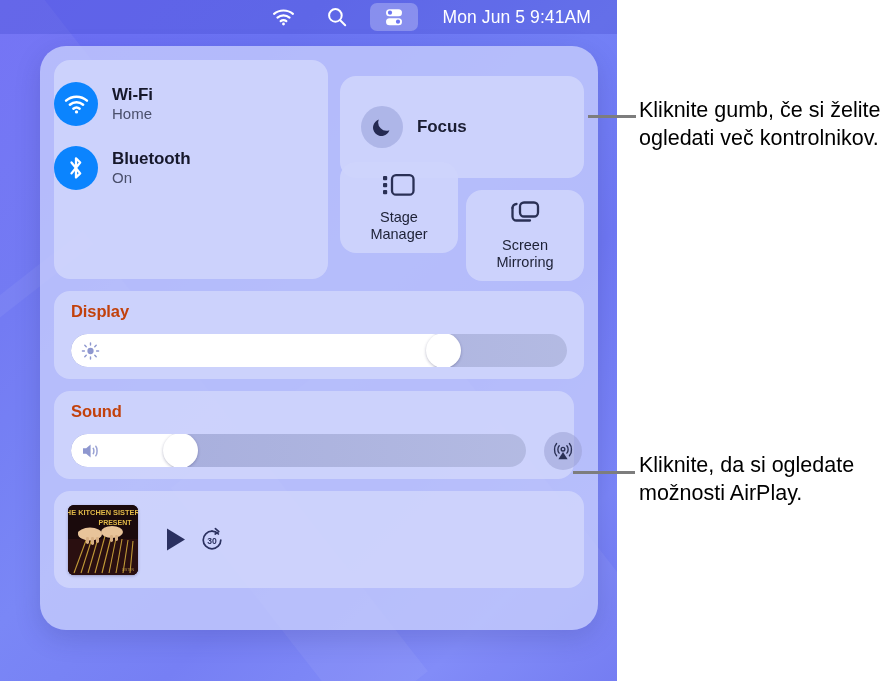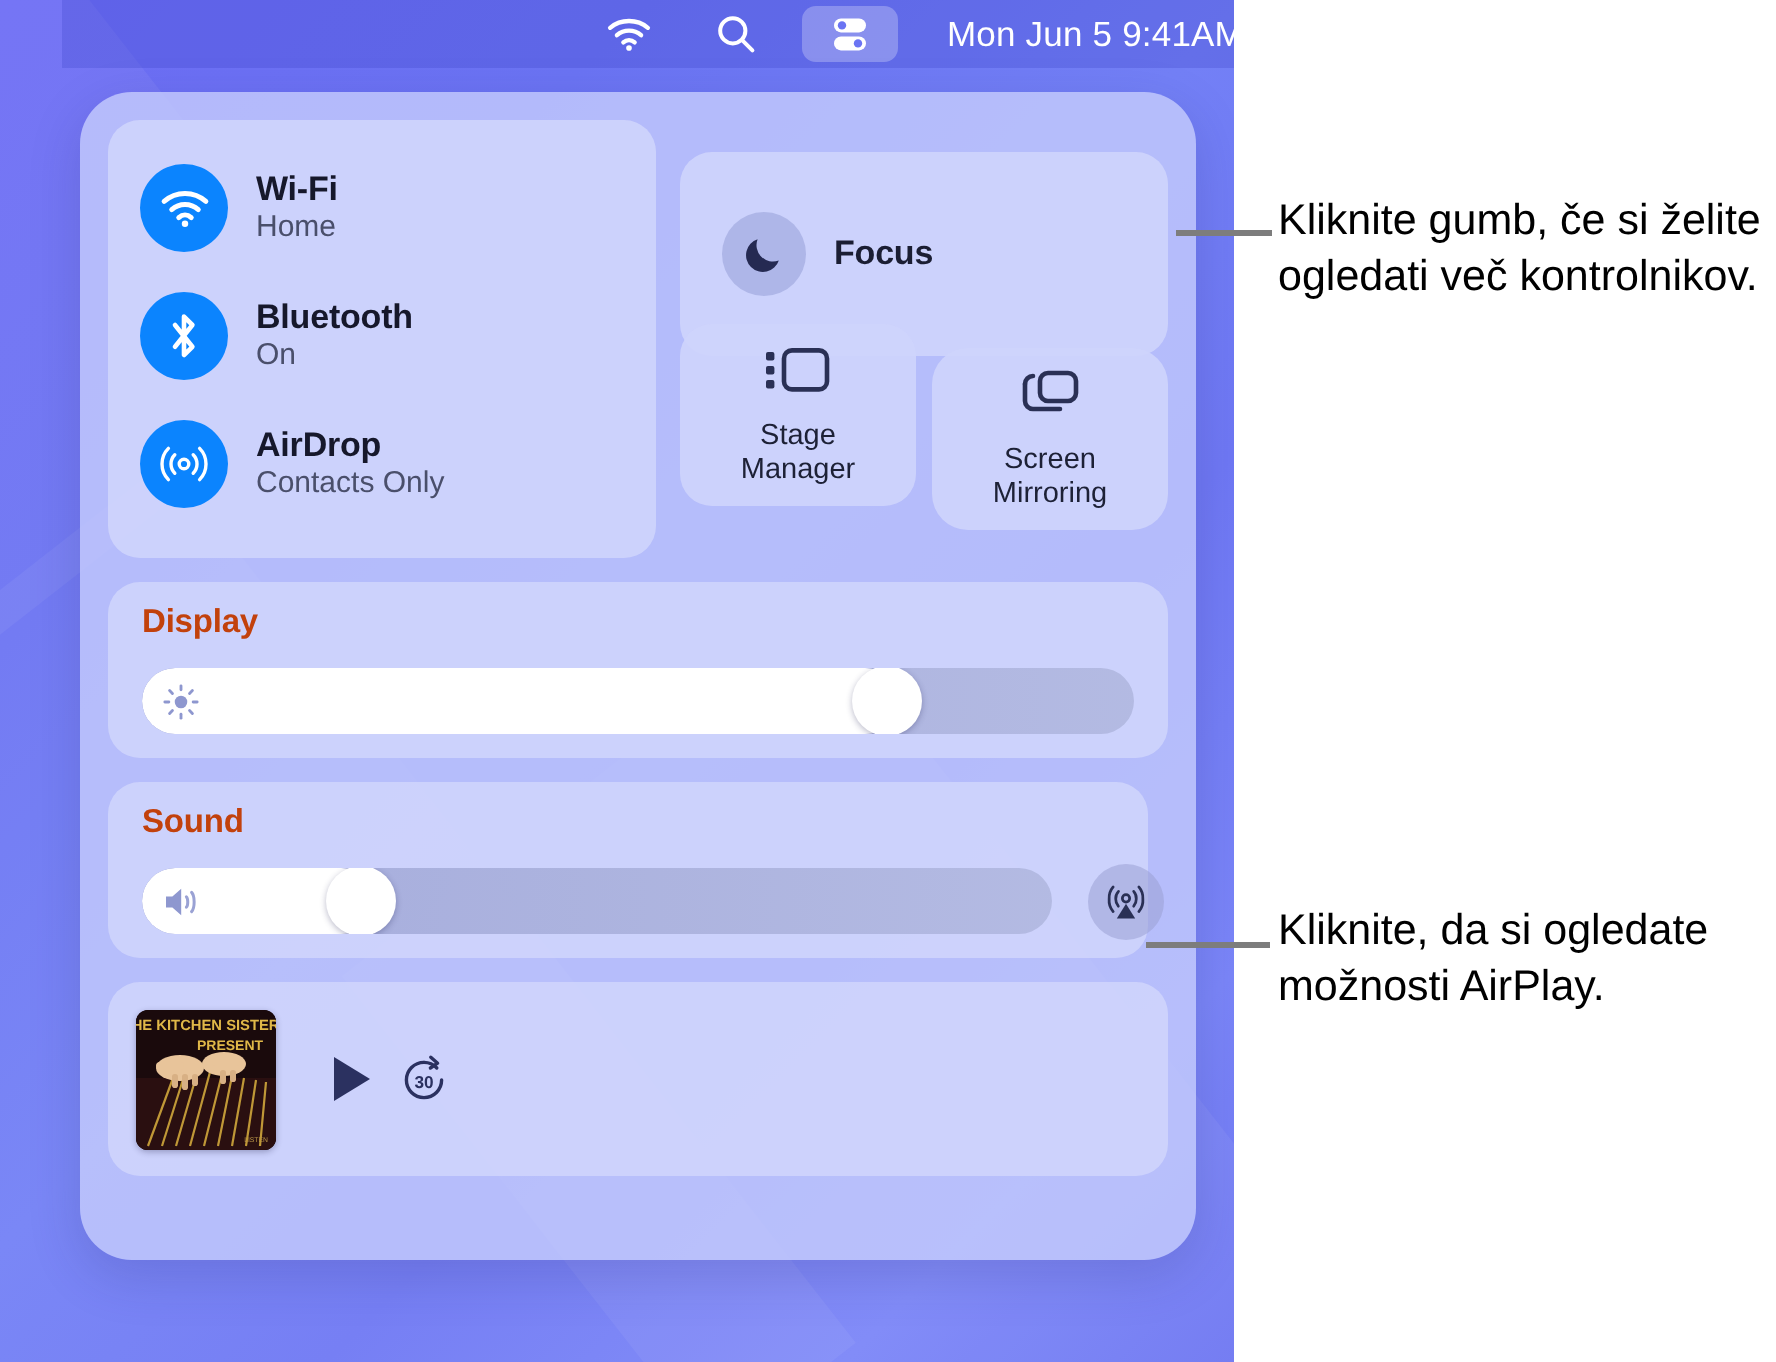--- a/index.html
+++ b/index.html
@@ -40,21 +40,20 @@
     position: absolute;
     left: 0; top: 0;
     width: 617px; height: 34px;
     background: rgba(60,70,200,0.28);
     display: flex;
     align-items: center;
     justify-content: flex-end;
     padding-right: 26px;
     box-sizing: border-box;
     gap: 11px;
-    margin-left: 31px;
   }
   .mb-item {
     display: flex;
     align-items: center;
     justify-content: center;
     height: 28px;
     color: #ffffff;
   }
   #mb-wifi { width: 44px; }
   #mb-search { width: 40px; }
@@ -94,21 +93,20 @@
   
   #connectivity-panel {
     left: 14px; top: 14px;
     width: 274px; height: 219px;
     padding: 12px 0 0 0;
   }
   .conn-row {
     display: flex;
     align-items: center;
     height: 64px;
-    padding-left: 16px;
     box-sizing: border-box;
   }
   .conn-icon {
     width: 44px; height: 44px;
     border-radius: 50%;
     background: #0b84fe;
     display: flex;
     align-items: center;
     justify-content: center;
     flex: 0 0 auto;
@@ -154,21 +152,21 @@
   
   .tile {
     width: 118px; height: 91px;
     display: flex;
     flex-direction: column;
     align-items: center;
     justify-content: center;
     gap: 7px;
   }
   #stage-manager-tile { left: 300px; top: 116px; }
-  #screen-mirroring-tile { left: 426px; top: 128px; border-radius: 18px; }
+  #screen-mirroring-tile { left: 426px; top: 144px; }
   .tile-label {
     font-size: 14.5px;
     color: #1d2136;
     text-align: center;
     line-height: 1.16;
     font-weight: normal;
   }
 
   
   #display-panel { left: 14px; top: 245px; width: 530px; height: 88px; }
@@ -348,35 +346,20 @@
           <svg width="22" height="26" viewBox="0 0 18 26" fill="none">
             <path d="M4.5 7.5L13.2 18.4L9 22.5V3.3L13.2 7.5L4.5 18.4" stroke="#fff" stroke-width="2.3" stroke-linecap="round" stroke-linejoin="round"></path>
           </svg>
         </div>
         <div class="conn-text">
           <div class="conn-title">Bluetooth</div>
           <div class="conn-sub">On</div>
         </div>
       </div>
 
-      <div class="conn-row">
-        <div class="conn-icon">
-          <svg width="26" height="26" viewBox="0 0 26 26" fill="none">
-            <circle cx="13" cy="13" r="2.4" stroke="#fff" stroke-width="1.7"></circle>
-            <path d="M8.4 17.6C7.2 16.4 6.5 14.8 6.5 13C6.5 11.2 7.2 9.6 8.4 8.4" stroke="#fff" stroke-width="1.7" stroke-linecap="round"></path>
-            <path d="M17.6 8.4C18.8 9.6 19.5 11.2 19.5 13C19.5 14.8 18.8 16.4 17.6 17.6" stroke="#fff" stroke-width="1.7" stroke-linecap="round"></path>
-            <path d="M5.2 20.8C3.2 18.8 2 16 2 13C2 10 3.2 7.2 5.2 5.2" stroke="#fff" stroke-width="1.7" stroke-linecap="round"></path>
-            <path d="M20.8 5.2C22.8 7.2 24 10 24 13C24 16 22.8 18.8 20.8 20.8" stroke="#fff" stroke-width="1.7" stroke-linecap="round"></path>
-          </svg>
-        </div>
-        <div class="conn-text">
-          <div class="conn-title">AirDrop</div>
-          <div class="conn-sub">Contacts Only</div>
-        </div>
-      </div>
     </div>
 
     <div class="cc-panel" id="focus-panel">
       <div id="focus-icon-wrap">
         <svg width="22" height="22" viewBox="0 0 22 22" fill="none">
           <path d="M18.4 14.2A8.2 8.2 0 0 1 7.8 3.6A8.4 8.4 0 1 0 18.4 14.2Z" fill="#252a52"></path>
         </svg>
       </div>
       <div id="focus-label">Focus</div>
     </div>

